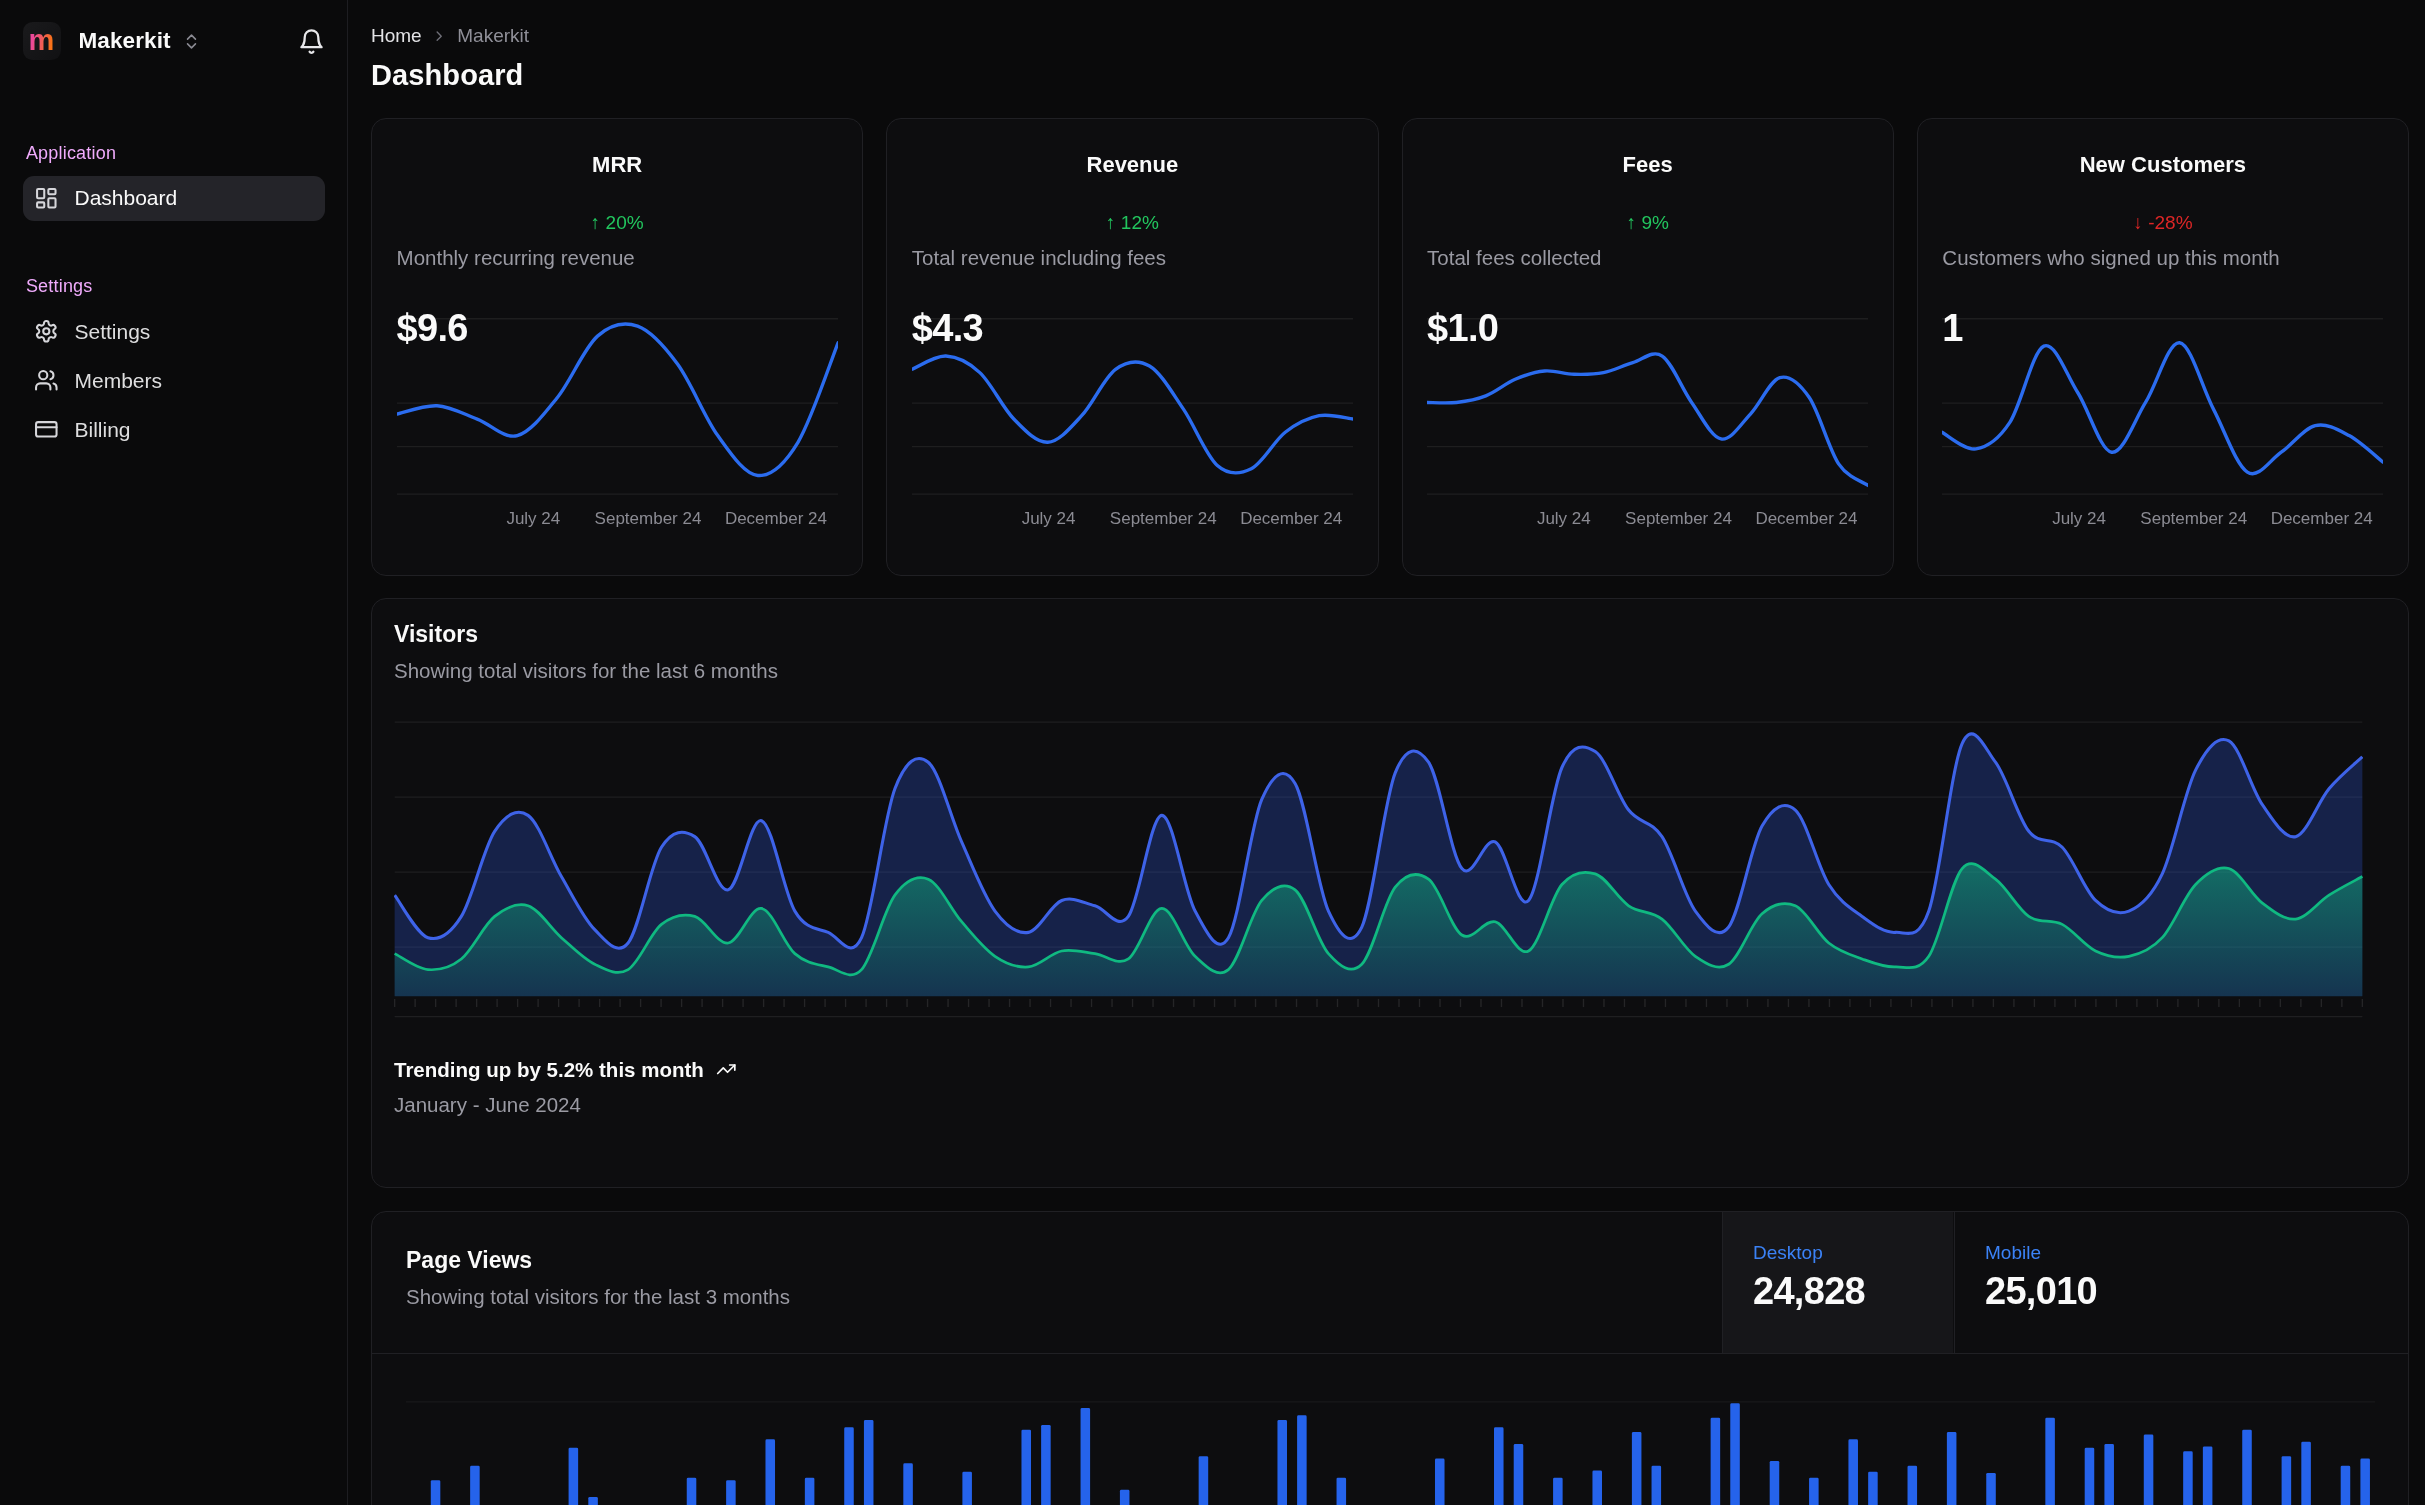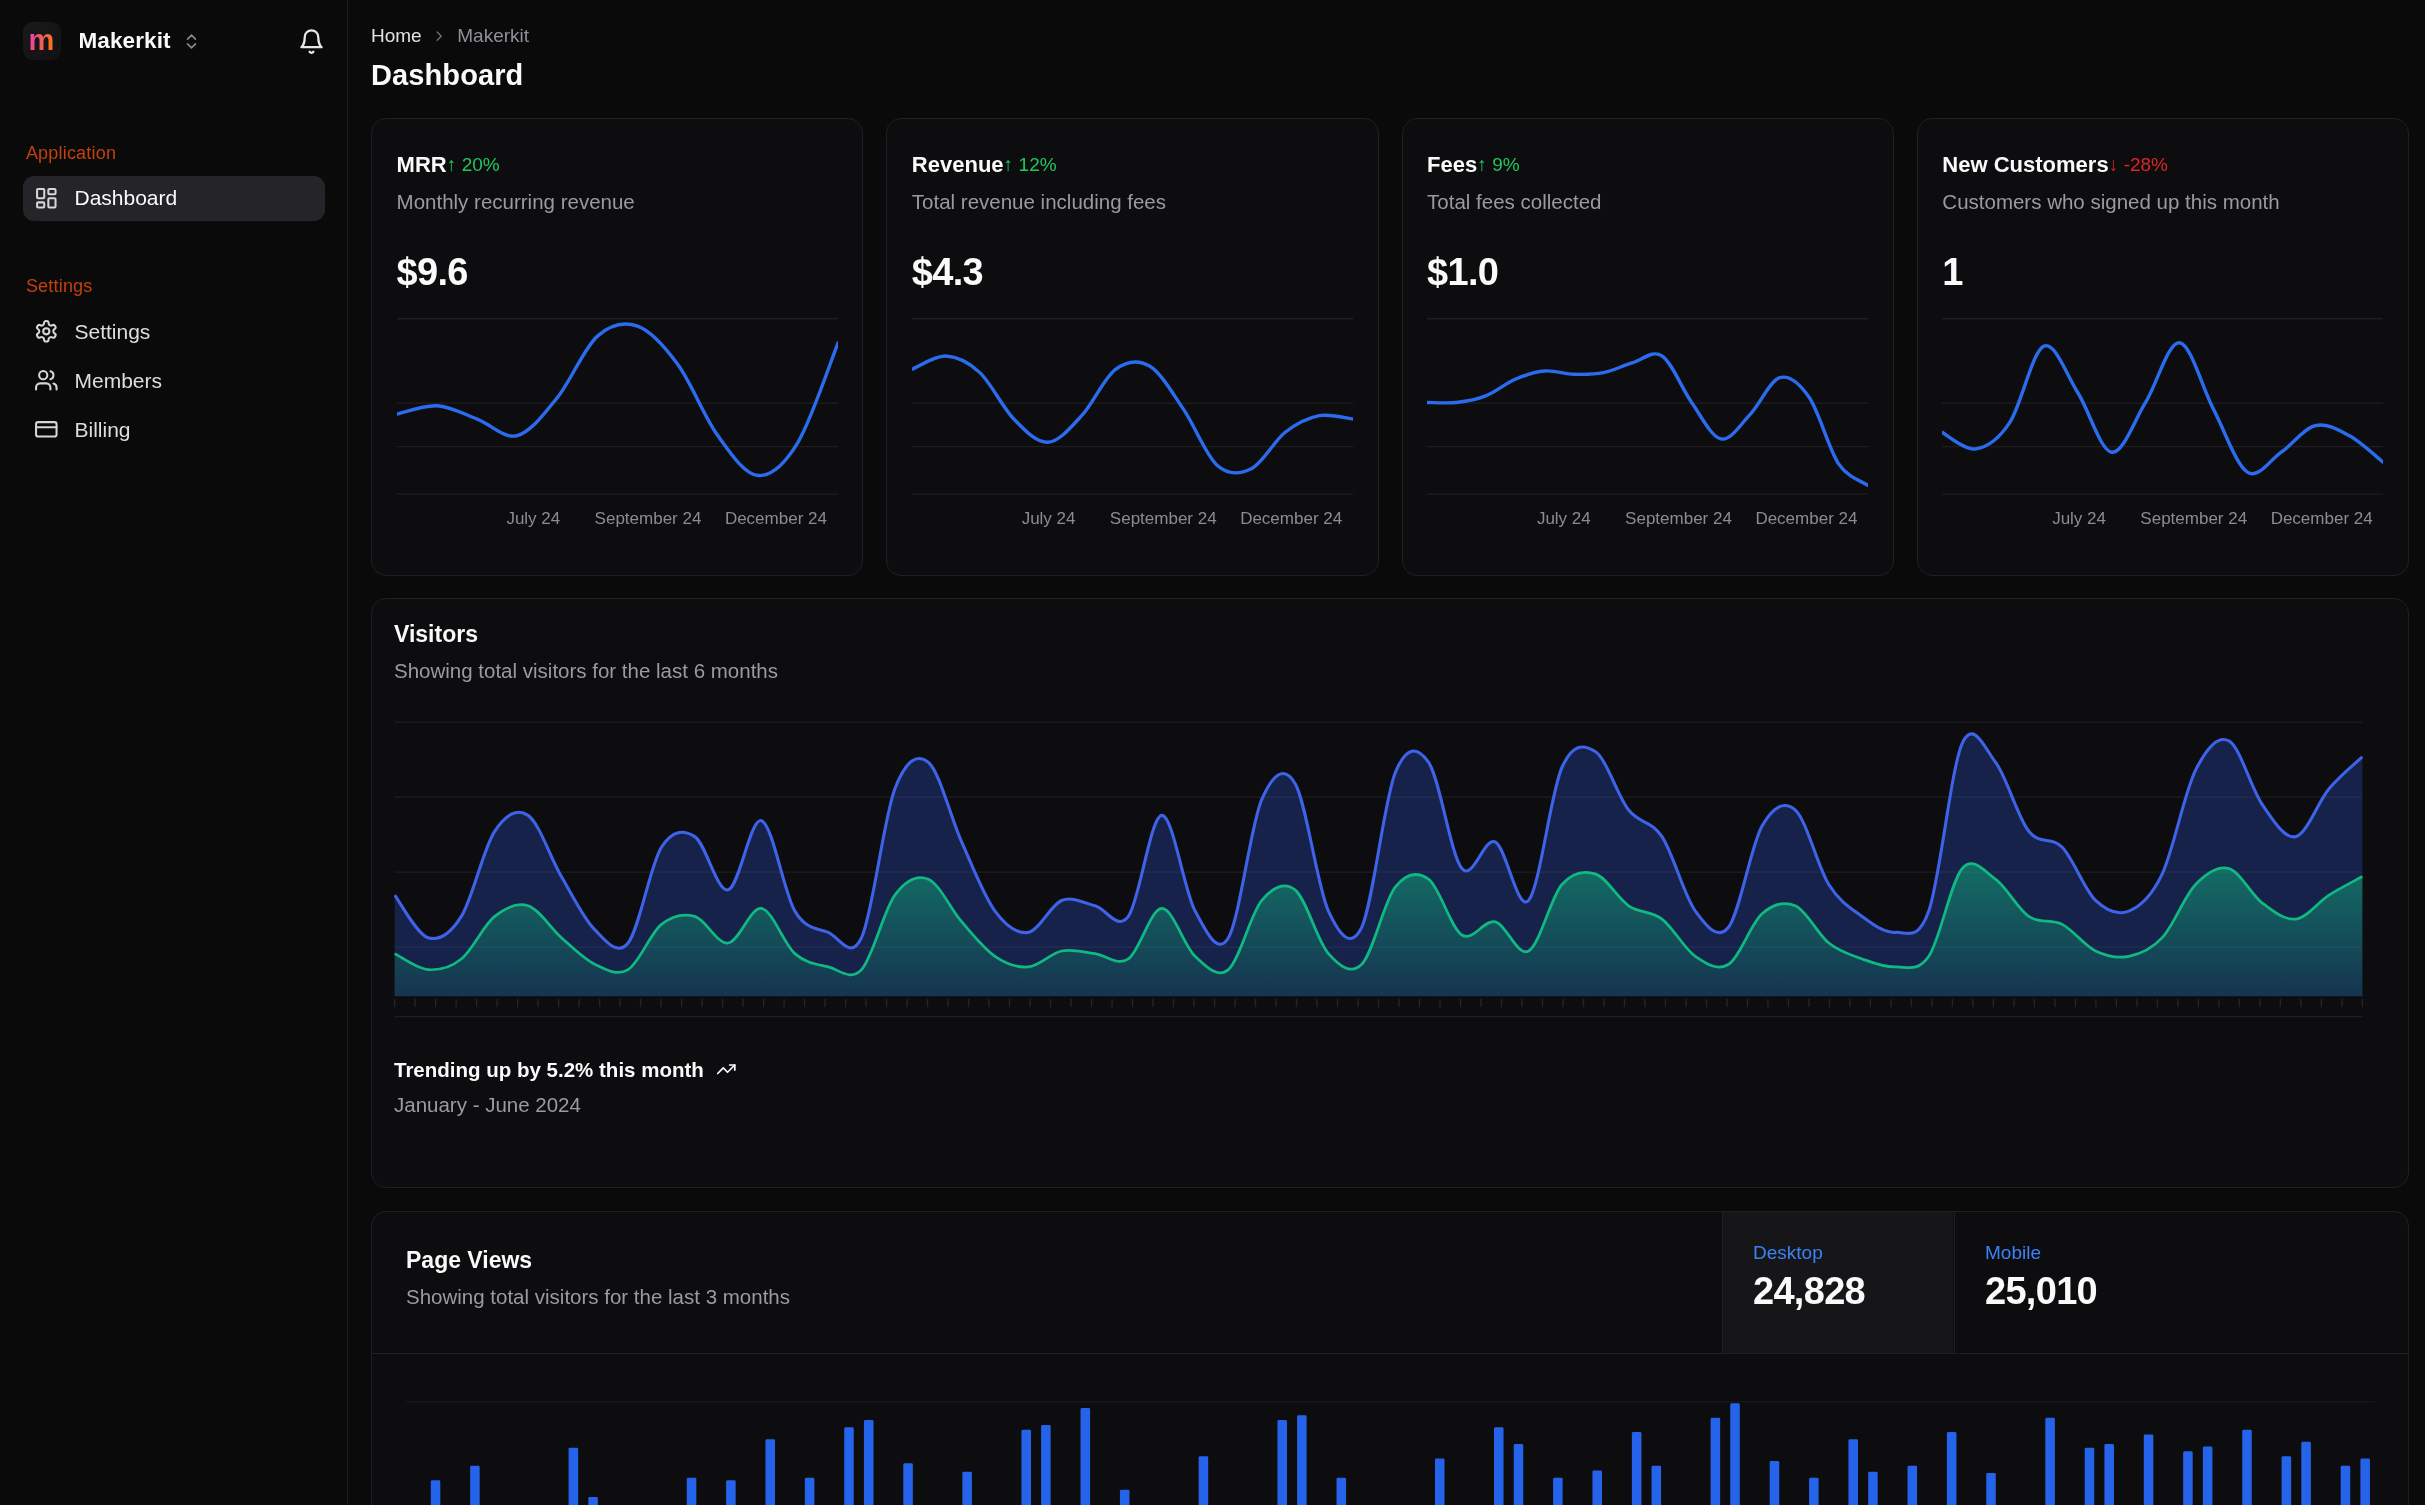--- a/index.html
+++ b/index.html
@@ -27,21 +27,21 @@
   .logo span {
     background:linear-gradient(100deg,#ec4899 20%,#f97316 85%);
     -webkit-background-clip:text; background-clip:text; color:transparent;
     transform:translateY(-1.4px);
   }
   .brand-name { font-size:22.5px; font-weight:600; margin-left:18px; letter-spacing:0.1px; }
   .brand-caret { color:#8a8a92; margin-left:11px; }
   .bell { margin-left:auto; color:#e7e7ea; }
   .nav-section { margin-top:81px; }
   .nav-section + .nav-section { margin-top:55px; }
-  .nav-label { font-size:18px; color:#c2410c; margin-left:3.4px; margin-bottom:12.3px; letter-spacing:0.2px; }
+  .nav-label { font-size:18px; color:#f0abfc; margin-left:3.4px; margin-bottom:12.3px; letter-spacing:0.2px; }
   .nav-item {
     display:flex; align-items:center; gap:16.4px; height:45px;
     border-radius:11px; padding:0 11px; margin-bottom:4.1px;
     color:#dededf; font-size:21px; cursor:pointer;
   }
   .nav-item .icon { color:#d6d6da; }
   .nav-item.active { background:#242429; color:#fafafa; }
   .side-user {
     position:absolute; left:22.5px; right:22.5px; bottom:15px;
     display:flex; align-items:center; gap:27px;
@@ -63,21 +63,21 @@
   .breadcrumb { display:flex; align-items:center; gap:9.6px; font-size:19px; height:23px; }
   .crumb-home { color:#e3e3e6; cursor:pointer; }
   .crumb-sep { color:#6f6f78; }
   .crumb-current { color:#8f8f98; }
   .page-title { font-size:29px; font-weight:700; margin-top:11px; letter-spacing:0.1px; }
 
   .card { background:#0d0d0f; border:1.4px solid #202024; border-radius:15px; }
 
   .stats-grid { margin-top:26px; display:grid; grid-template-columns:repeat(4,1fr); gap:23px; }
   .stat-card { height:458px; padding:33px 24.6px 0; position:relative; }
-  .stat-head { display:flex; align-items:center; gap:0; }
+  .stat-head { display:flex; align-items:center; gap:34px;flex-direction:column; }
   .stat-title { font-size:22px; font-weight:600; }
   .badge { font-size:19px; display:flex; align-items:center; gap:5.5px; font-weight:500; }
   .badge.up { color:#22c55e; }
   .badge.down { color:#dc2626; }
   .stat-desc { margin-top:12.3px; font-size:20.5px; color:#9a9aa3; }
   .stat-value { margin-top:37px; font-size:38px; font-weight:700; letter-spacing:-0.7px; }
   .spark-wrap { position:absolute; left:24.6px; right:24.6px; top:198px; height:183px; }
   .spark-wrap svg { width:100%; height:183px; display:block; }
   .axis-row { position:absolute; left:24.6px; right:24.6px; top:390px; height:24.6px; }
   .axis-row span { position:absolute; transform:translateX(-50%); font-size:17px; color:#8b8b93; white-space:nowrap; }

